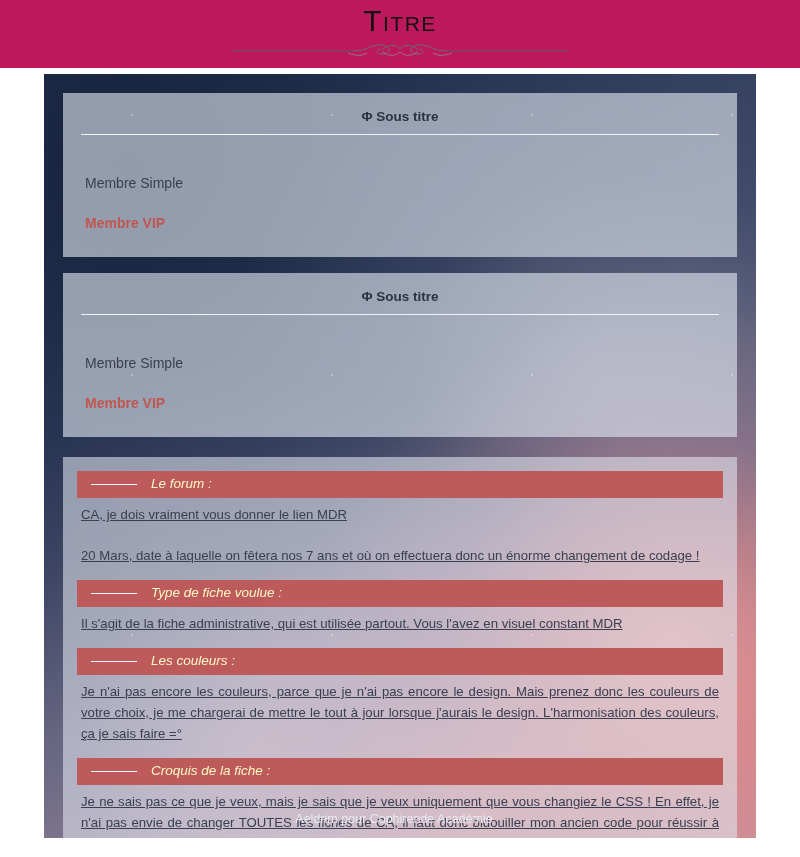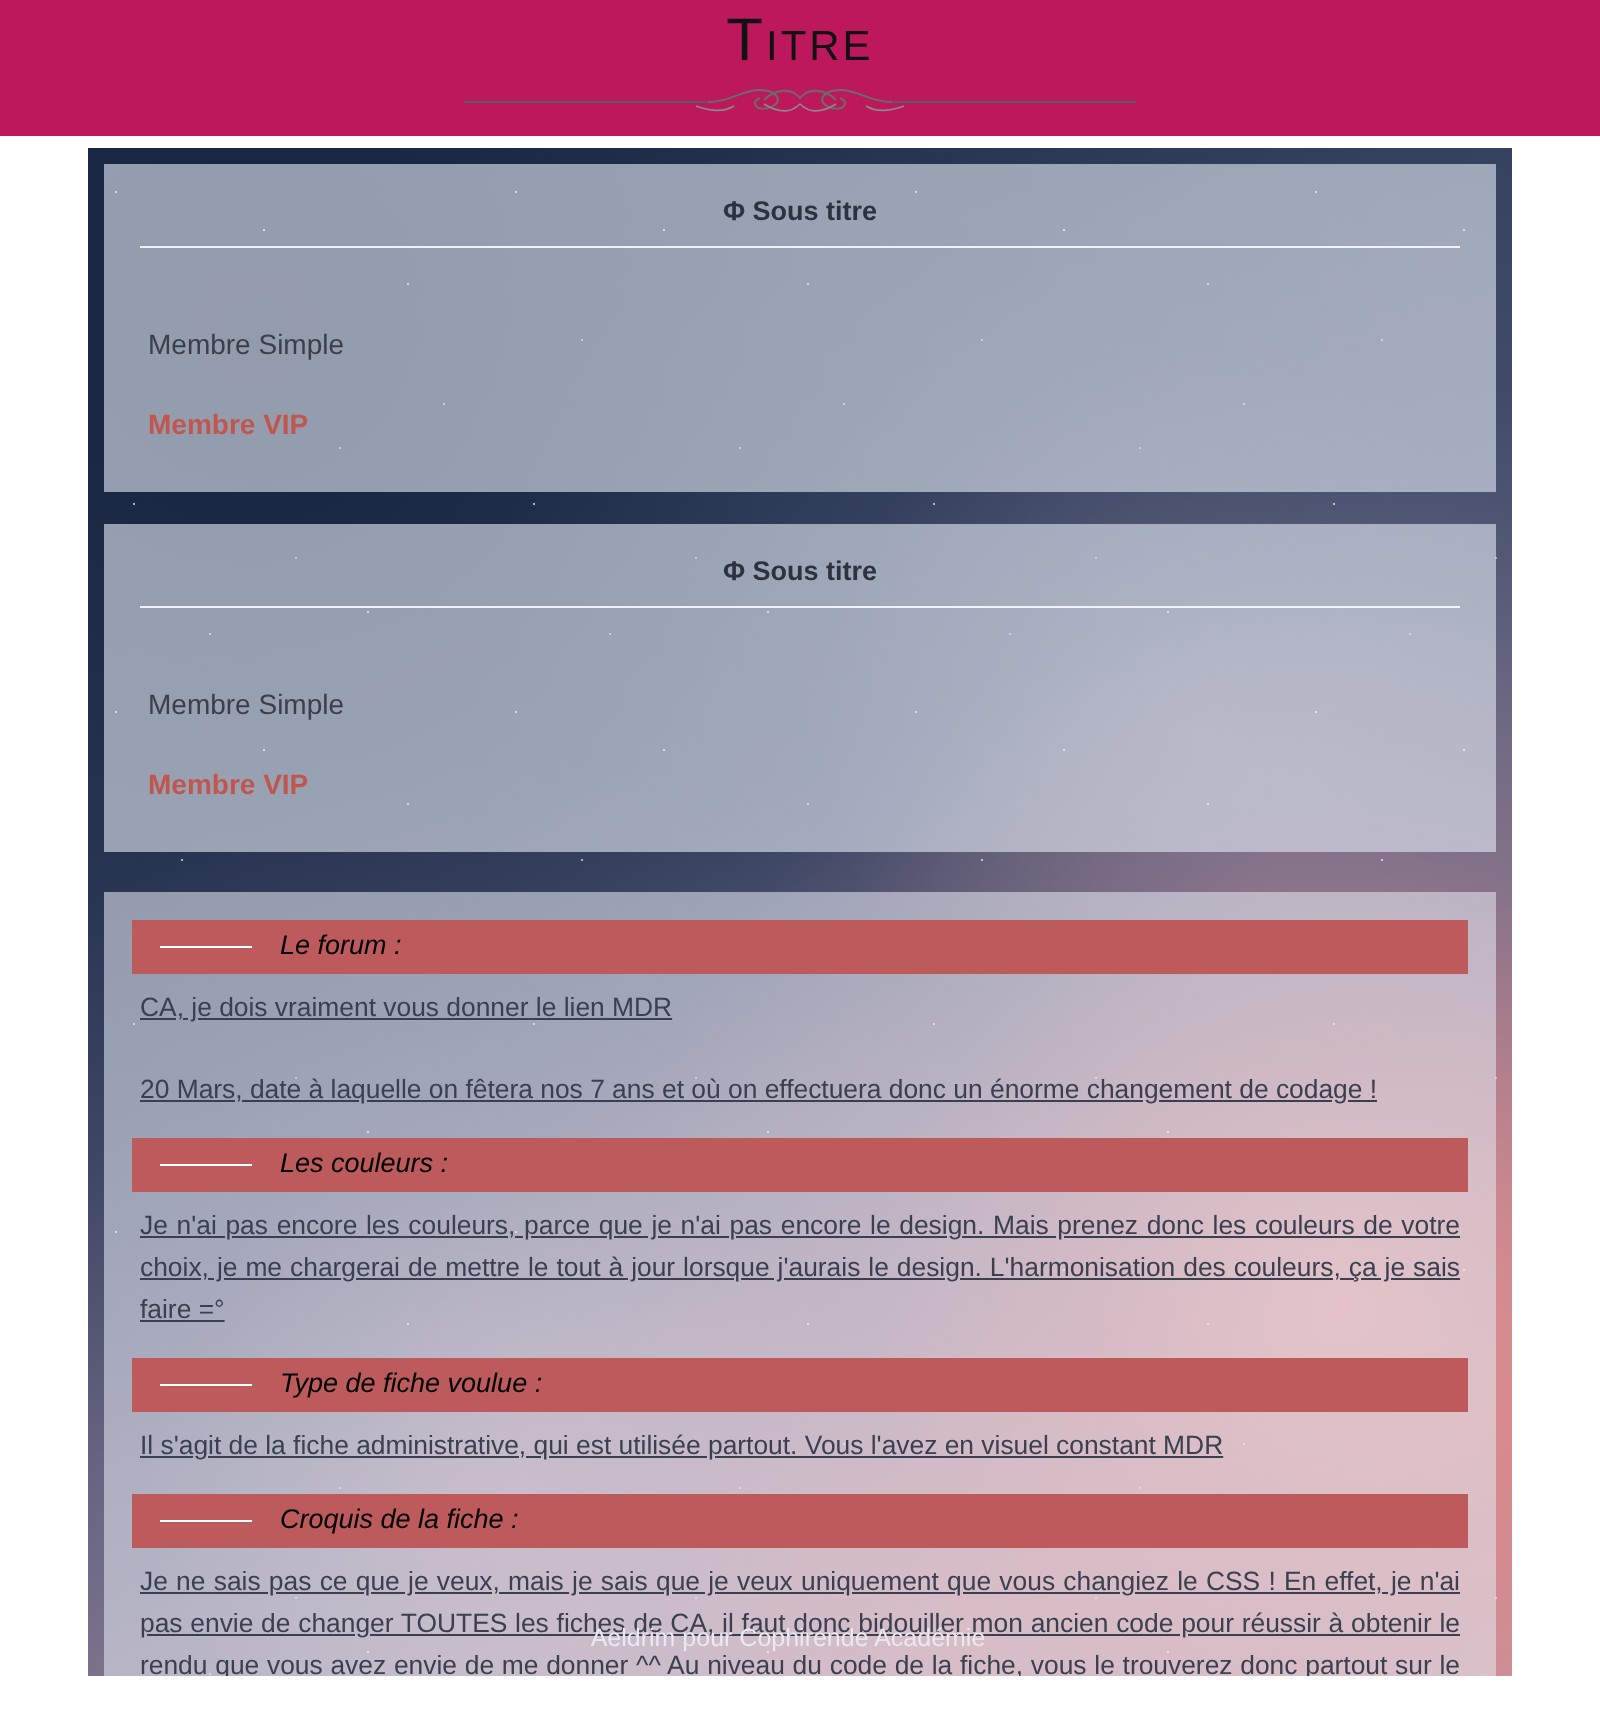--- a/index.html
+++ b/index.html
@@ -73,21 +73,21 @@
       radial-gradient(1px 1px at 104px 205px, rgba(255,255,255,0.55) 50%, transparent 51%),
       radial-gradient(1px 1px at 178px 128px, rgba(255,255,255,0.7) 50%, transparent 51%),
       radial-gradient(1px 1px at 61px 243px, rgba(255,255,255,0.65) 50%, transparent 51%),
       radial-gradient(1.3px 1.3px at 140px 232px, rgba(255,255,255,0.85) 50%, transparent 51%);
     background-size: 200px 260px;
     background-repeat: repeat;
   }
   .stage-inner {
     position: relative;
     z-index: 2;
-    padding: 8px;
+    padding: 19px;
     box-sizing: border-box;
     height: 100%;
     border-radius: 13px;
   }
 
   
   .member-panel {
     background: rgba(225,230,240,0.62);
     padding: 14px 18px 18px 18px;
     box-sizing: border-box;
@@ -138,21 +138,21 @@
   }
   .section-dash {
     display: inline-block;
     width: 46px;
     height: 1px;
     background: #ffffff;
     margin: 0 14px 0 4px;
     flex: 0 0 auto;
   }
   .section-label {
-    color: #000000;
+    color: #fef9c3;
     font-style: italic;
     font-size: 13.5px;
     line-height: 18px;
   }
   .section-body {
     color: #3a4050;
     font-size: 13.2px;
     line-height: 21px;
     text-align: justify;
     padding: 6px 4px 10px 4px;
@@ -221,31 +221,31 @@
         <div class="section-body">CA, je dois vraiment vous donner le lien MDR</div>
       </div>
 
       <div class="section">
         <div class="section-body">20 Mars, date à laquelle on fêtera nos 7 ans et où on effectuera donc un énorme changement de codage !</div>
       </div>
 
       <div class="section">
         <div class="section-header">
           <span class="section-dash"></span>
+          <span class="section-label">Type de fiche voulue :</span>
+        </div>
+        <div class="section-body">Il s'agit de la fiche administrative, qui est utilisée partout. Vous l'avez en visuel constant MDR</div>
+      </div>
+
+      <div class="section">
+        <div class="section-header">
+          <span class="section-dash"></span>
           <span class="section-label">Les couleurs :</span>
         </div>
         <div class="section-body">Je n'ai pas encore les couleurs, parce que je n'ai pas encore le design. Mais prenez donc les couleurs de votre choix, je me chargerai de mettre le tout à jour lorsque j'aurais le design. L'harmonisation des couleurs, ça je sais faire =°</div>
-      </div>
-
-      <div class="section">
-        <div class="section-header">
-          <span class="section-dash"></span>
-          <span class="section-label">Type de fiche voulue :</span>
-        </div>
-        <div class="section-body">Il s'agit de la fiche administrative, qui est utilisée partout. Vous l'avez en visuel constant MDR</div>
       </div>
 
       <div class="section">
         <div class="section-header">
           <span class="section-dash"></span>
           <span class="section-label">Croquis de la fiche :</span>
         </div>
         <div class="section-body">Je ne sais pas ce que je veux, mais je sais que je veux uniquement que vous changiez le CSS ! En effet, je n'ai pas envie de changer TOUTES les fiches de CA, il faut donc bidouiller mon ancien code pour réussir à obtenir le rendu que vous avez envie de me donner ^^ Au niveau du code de la fiche, vous le trouverez donc partout sur le forum MDR Pour le CSS, je le poste en hide, il vous faudra donc poster pour le voir ! Si vous avez question sur l'un des codes n'hésitez pas. Et bon courage pour bidouiller mon bazar XD</div>
       </div>
 

